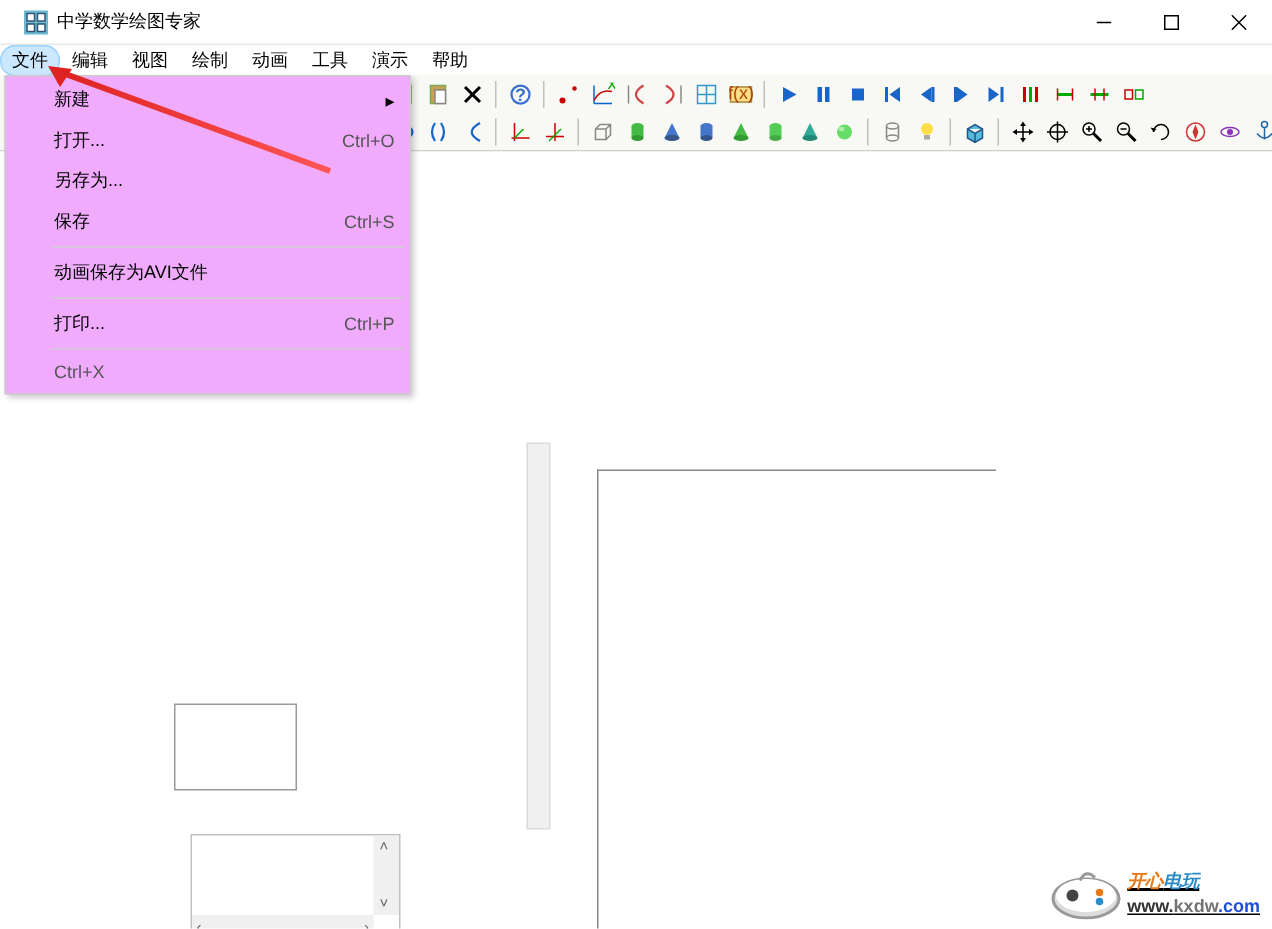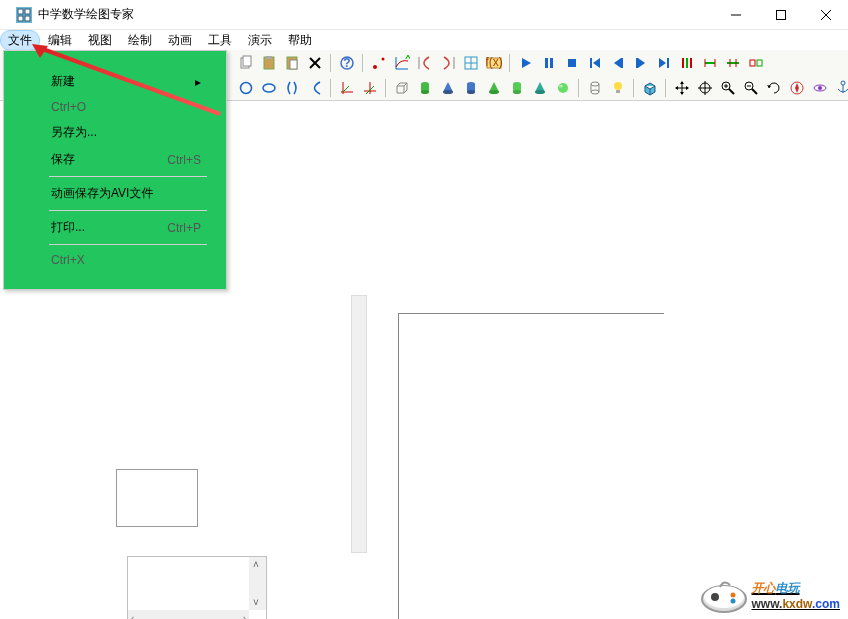--- a/index.html
+++ b/index.html
@@ -9,21 +9,21 @@
 .app-icon { width: 16px; height: 16px; background: #6bb8d0; margin-right: 6px; display: flex; align-items: center; justify-content: center; }
 .app-icon svg { width: 14px; height: 14px; }
 .title-text { flex: 1; color: #000; }
 .win-controls { display: flex; height: 100%; }
 .win-btn { width: 45px; height: 30px; display: flex; align-items: center; justify-content: center; cursor: pointer; }
 
 .menubar { height: 20px; background: #fff; display: flex; align-items: center; position: relative; z-index: 10; }
 .menu-item { padding: 2px 8px; cursor: pointer; border-radius: 10px; }
 .menu-item.active { background: #cce8ff; border: 1px solid #99d1ff; padding: 1px 7px; }
 
-.dropdown { position: absolute; left: 3px; top: 50px; width: 224px; background: #22c55e; border: 1px solid #ccc; box-shadow: 2px 2px 4px rgba(0,0,0,0.2); z-index: 100; padding: 17px; }
+.dropdown { position: absolute; left: 3px; top: 50px; width: 271px; background: #f0abfc; border: 1px solid #ccc; box-shadow: 2px 2px 4px rgba(0,0,0,0.2); z-index: 100; padding: 2px; }
 .dd-item { display: flex; align-items: center; padding: 5px 8px 5px 30px; cursor: pointer; position: relative; }
 .dd-label { flex: 1; }
 .dd-shortcut { color: #555; }
 .dd-arrow { position: absolute; right: 8px; }
 .dd-sep { height: 1px; background: #d0d0d0; margin: 3px 2px 3px 28px; }
 
 .toolbar-area { background: #f8f8f4; border-bottom: 1px solid #d0d0d0; }
 .toolbar-row { display: flex; align-items: center; padding: 2px 0; gap: 1px; }
 .tb-group { display: flex; align-items: center; gap: 2px; margin-left: 235px; }
 .tb-group2 { display: flex; align-items: center; gap: 2px; margin-left: 235px; flex-wrap: nowrap; }
@@ -42,21 +42,21 @@
 
 .annotation-arrow { position: absolute; left: 30px; top: 44px; width: 200px; height: 80px; z-index: 200; pointer-events: none; }
 
 .logo-corner { position: absolute; right: 8px; bottom: 6px; display: flex; align-items: center; gap: 4px; z-index: 50; }
 .logo-icon { width: 48px; height: 42px; }
 .logo-text { display: flex; flex-direction: column; text-decoration: underline; }
 .logo-cn { font-size: 20px; font-weight: bold; font-style: italic; }
 .logo-cn .c1 { color: #e67817; }
 .logo-cn .c2 { color: #2a8cc7; }
 .logo-url { font-size: 11px; font-weight: bold; color: #333; }
-.logo-url .d1 { color: #a16207; }
+.logo-url .d1 { color: #737373; }
 .logo-url .d2 { color: #1d4ed8; }
 </style>
 </head>
 <body>
 
 <div class="titlebar">
   <div class="app-icon">
     <svg viewBox="0 0 14 14">
         <rect x="1" y="1" width="5" height="5" fill="#fff" stroke="#357"></rect>
         <rect x="8" y="1" width="5" height="5" fill="#fff" stroke="#357"></rect>
@@ -409,20 +409,21 @@
     </div>
   </div>
 </div>
 
 <div class="dropdown">
   <div class="dd-item">
       <span class="dd-label">新建</span>
       <span class="dd-arrow">▸</span>
     </div>
   <div class="dd-item">
+      <span class="dd-label">打开...</span>
       <span class="dd-shortcut">Ctrl+O</span>
     </div>
   <div class="dd-item">
       <span class="dd-label">另存为...</span>
     </div>
   <div class="dd-item">
       <span class="dd-label">保存</span>
       <span class="dd-shortcut">Ctrl+S</span>
     </div>
   <div class="dd-sep"></div>

